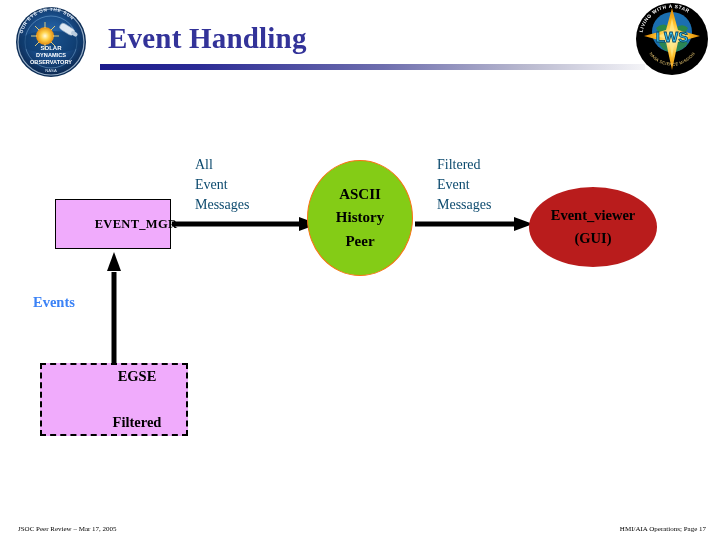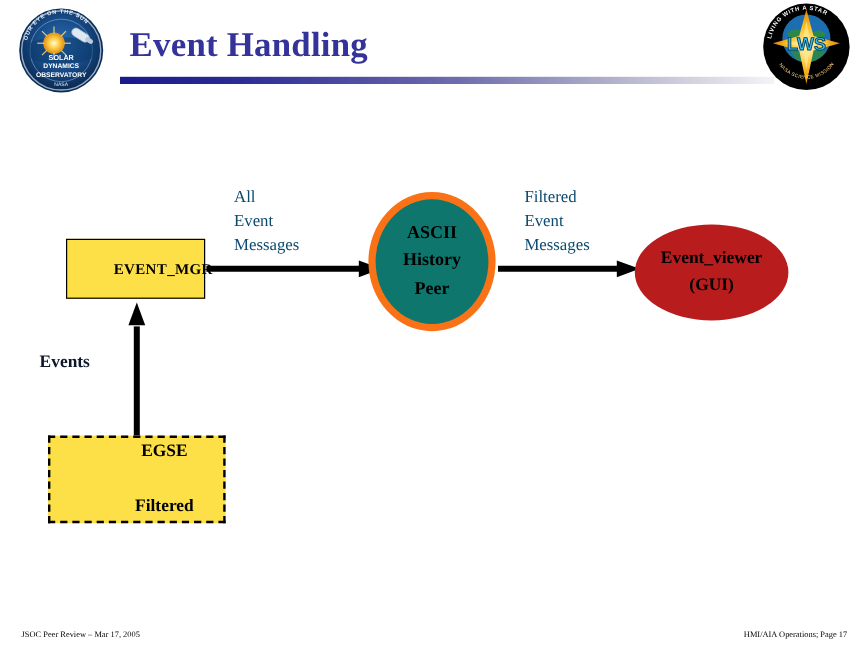--- a/index.html
+++ b/index.html
@@ -46,21 +46,21 @@
     left: 100px;
     top: 64px;
     width: 545px;
     height: 6px;
     background: linear-gradient(to right, #1a1a8c 0%, #2b2b95 18%, #6e6eae 52%, #b9b9cf 78%, #e9e9f0 96%, #f4f4f7 100%);
   }
 
   
   .node-box {
     position: absolute;
-    background: #fde047;
+    background: #f0abfc;
     box-sizing: border-box;
     display: flex;
     flex-direction: column;
     align-items: center;
     justify-content: center;
     text-align: center;
     color: #000000;
     font-weight: bold;
     padding-left: 46px;
   }
@@ -85,22 +85,22 @@
     border: 1px solid #000000;
     font-size: 12.5px;
     letter-spacing: 0.3px;
   }
 
   #ellipse-ascii {
     left: 307px;
     top: 160px;
     width: 106px;
     height: 116px;
-    background: #0f766e;
-    border: 6px solid #f97316;
+    background: #84cc16;
+    border: 1px solid #f97316;
     font-size: 15px;
     line-height: 1.55;
   }
   #ellipse-ascii .ln { display: block; }
 
   #ellipse-event-viewer {
     left: 529px;
     top: 187px;
     width: 128px;
     height: 80px;
@@ -137,21 +137,21 @@
   #label-filtered-event-messages {
     left: 437px;
     top: 155px;
   }
   #label-events {
     position: absolute;
     left: 33px;
     top: 294px;
     font-size: 14.5px;
     font-weight: bold;
-    color: #0f172a;
+    color: #3b82f6;
   }
 
   
   #edges {
     position: absolute;
     left: 0;
     top: 0;
     width: 720px;
     height: 540px;
     pointer-events: none;

